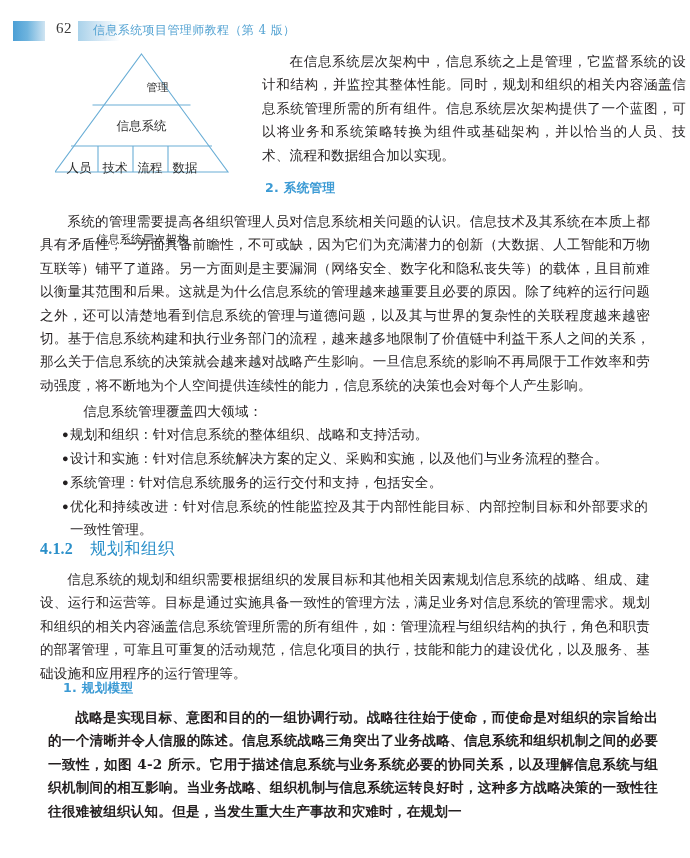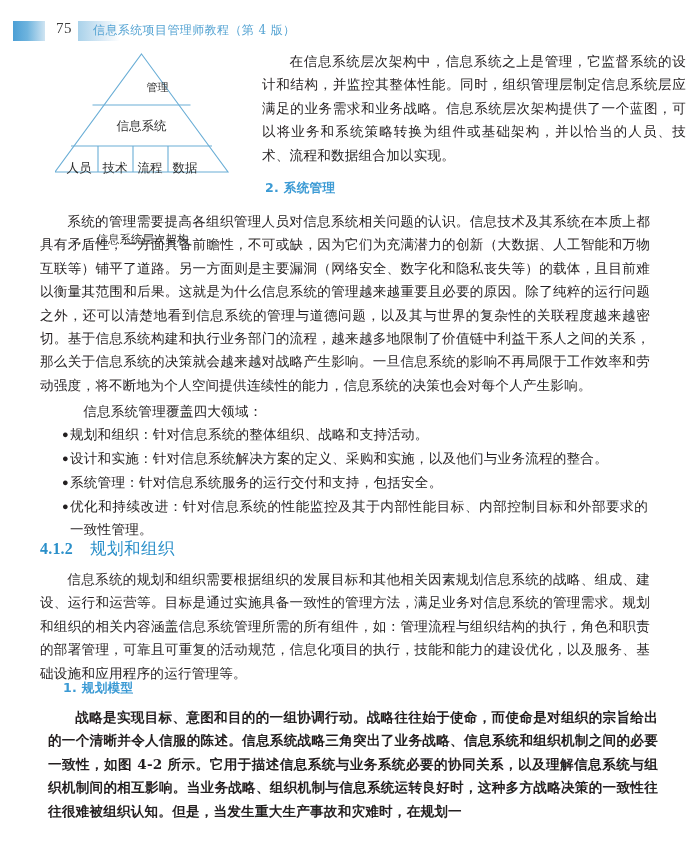--- a/index.html
+++ b/index.html
@@ -250,21 +250,21 @@
     text-justify: inter-character;
     letter-spacing: 0.2px;
   }
   .body-flow3 p .indent2 { display: inline-block; width: 2em; }
 </style>
 </head>
 <body>
 
 <div class="page-header">
   <div class="hdr-swatch-left"></div>
-  <div class="hdr-folio">75</div>
+  <div class="hdr-folio">62</div>
   <div class="hdr-swatch-right"></div>
   <div class="hdr-title">信息系统项目管理师教程（第 4 版）</div>
 </div>
 
 <div class="figure-block">
   <svg width="200" height="180" viewBox="0 0 200 180">
 
     <polygon points="86.5,4 173,122 0,122" fill="none" stroke="#6aaed6" stroke-width="1.1"></polygon>
 
     <line x1="37.5" y1="55" x2="135.5" y2="55" stroke="#6aaed6" stroke-width="1.1"></line>
@@ -281,21 +281,21 @@
 
   <div class="pyr-label lvl3" style="left:4px;">人员</div>
   <div class="pyr-label lvl3" style="left:40px;">技术</div>
   <div class="pyr-label lvl3" style="left:75px;">流程</div>
   <div class="pyr-label lvl3" style="left:110px;">数据</div>
 
   <div class="fig-caption">信息系统层次架构</div>
 </div>
 
 <div class="side-col">
-  <p><span class="indent2"></span><span>在信息系统层次架构中，信息系统之上是管理，它监督系统的设计和结构，并监控其整体性能。同时，组织管理层制定信息系统层应满足的业务需求和业务战略。信息系统层次架构提供了一个蓝图，可以将业务和系统策略转换为组件或基础架构，并以恰当的人员、技术、流程和数据组合加以实现。</span></p>
+  <p><span class="indent2"></span><span>在信息系统层次架构中，信息系统之上是管理，它监督系统的设计和结构，并监控其整体性能。同时，规划和组织的相关内容涵盖信息系统管理所需的所有组件。信息系统层次架构提供了一个蓝图，可以将业务和系统策略转换为组件或基础架构，并以恰当的人员、技术、流程和数据组合加以实现。</span></p>
 </div>
 
 <div class="sub-head h-sysmgmt">2. 系统管理</div>
 
 <div class="body-flow">
   <p><span class="indent2"></span><span>系统的管理需要提高各组织管理人员对信息系统相关问题的认识。信息技术及其系统在本质上都具有矛盾性，一方面具备前瞻性，不可或缺，因为它们为充满潜力的创新（大数据、人工智能和万物互联等）铺平了道路。另一方面则是主要漏洞（网络安全、数字化和隐私丧失等）的载体，且目前难以衡量其范围和后果。这就是为什么信息系统的管理越来越重要且必要的原因。除了纯粹的运行问题之外，还可以清楚地看到信息系统的管理与道德问题，以及其与世界的复杂性的关联程度越来越密切。基于信息系统构建和执行业务部门的流程，越来越多地限制了价值链中利益干系人之间的关系，那么关于信息系统的决策就会越来越对战略产生影响。一旦信息系统的影响不再局限于工作效率和劳动强度，将不断地为个人空间提供连续性的能力，信息系统的决策也会对每个人产生影响。</span></p>
 </div>
 
 <div class="list-lead"><span class="indent2"></span><span>信息系统管理覆盖四大领域：</span></div>
 

